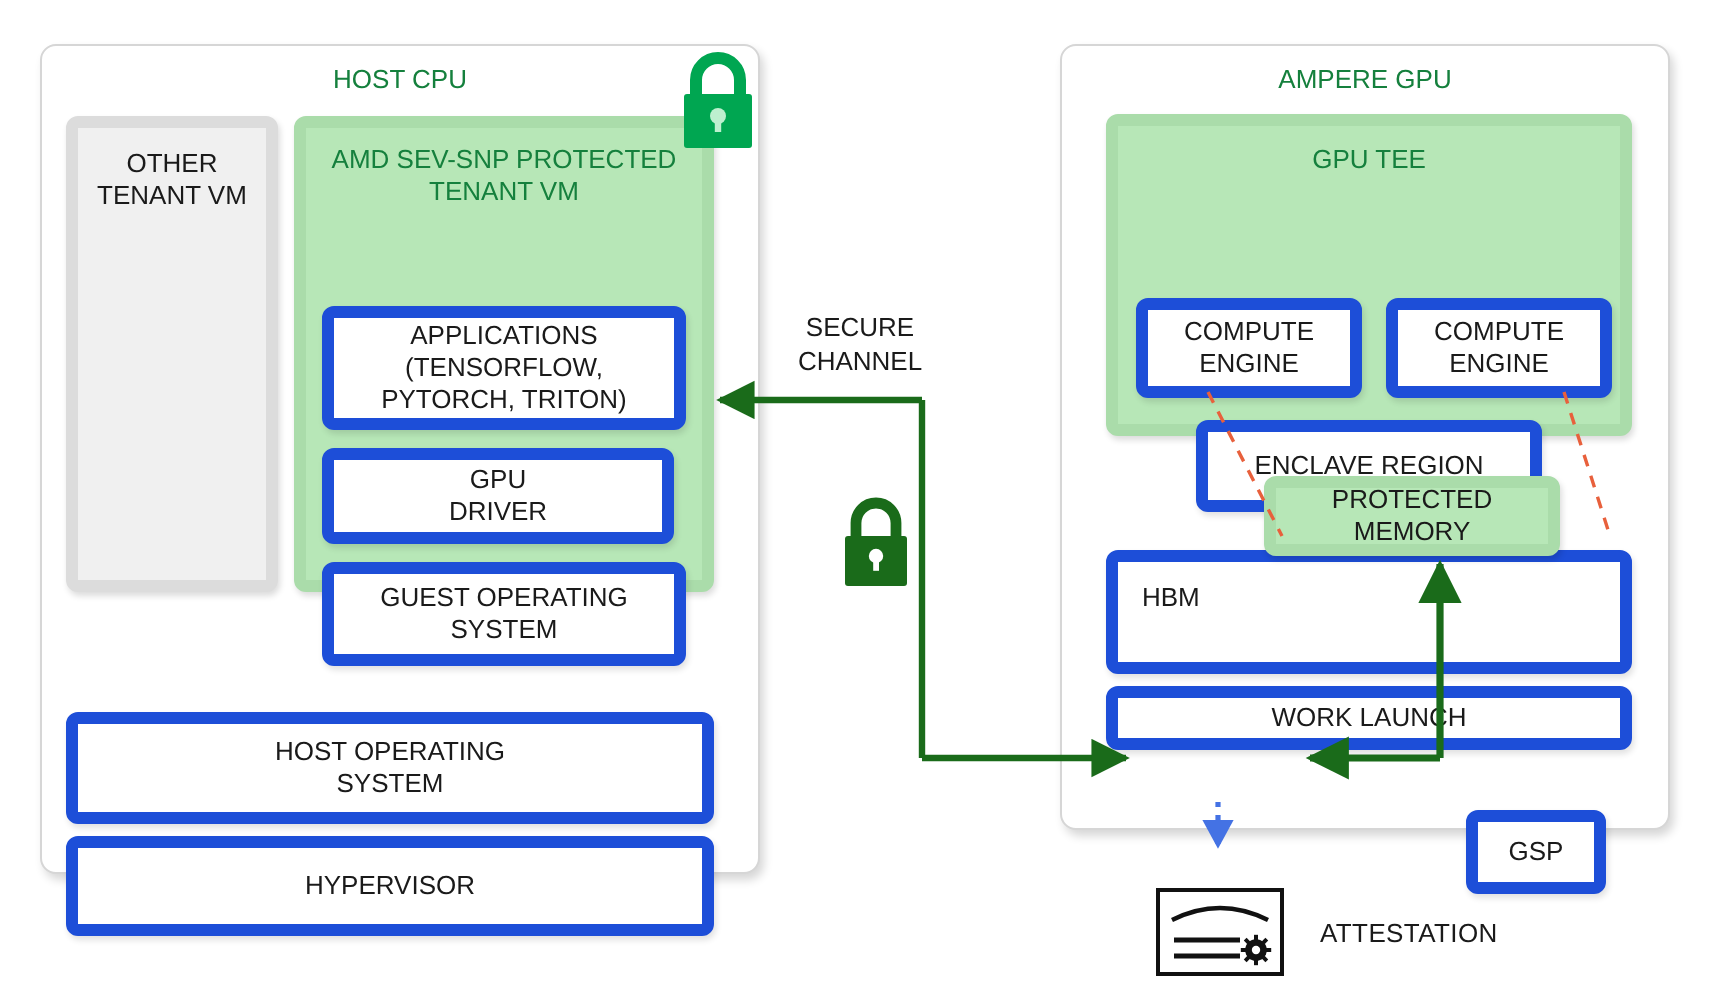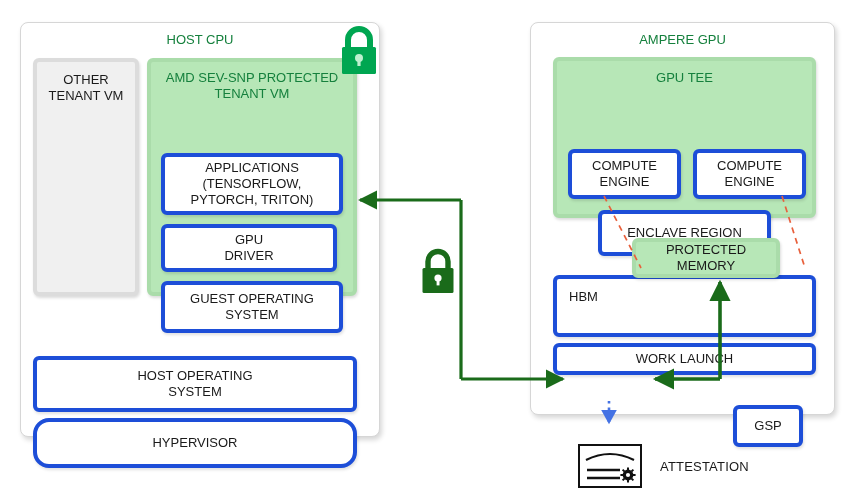--- a/index.html
+++ b/index.html
@@ -19,21 +19,21 @@
   .panel {
     position: absolute;
     background: #ffffff;
     border: 1px solid #d6d6d6;
     border-radius: 8px;
     box-shadow: 2px 3px 5px rgba(0,0,0,0.16);
   }
   .box {
     position: absolute;
     background: #ffffff;
-    border: 4px solid #1d4ed8;
+    border: 6px solid #1d4ed8;
     border-radius: 6px;
     box-shadow: 1px 2px 3px rgba(0,0,0,0.14);
     display: flex;
     align-items: center;
     justify-content: center;
     text-align: center;
     color: #1a1a1a;
     font-size: 13px;
     line-height: 1.22;
     white-space: pre-line;
@@ -114,21 +114,21 @@
 
   <div class="box plain" style="left:161px; top:176px; width:176px; height:48px;">GPU
 DRIVER</div>
 
   <div class="box plain" style="left:161px; top:233px; width:182px; height:52px;">GUEST OPERATING
 SYSTEM</div>
 
   <div class="box plain" style="left:33px; top:308px; width:324px; height:56px;">HOST OPERATING
 SYSTEM</div>
 
-  <div class="box plain" style="left:33px; top:370px; width:324px; height:50px;border-radius:16px;">HYPERVISOR</div>
+  <div class="box plain" style="left:33px; top:370px; width:324px; height:50px;">HYPERVISOR</div>
 
   <div class="panel" style="left:530px; top:22px; width:305px; height:393px;">
     <div class="toplabel" style="top:9px;">AMPERE GPU</div>
   </div>
 
   <div class="box green" style="left:553px; top:57px; width:263px; height:161px; display:block;">
     <div class="toplabel" style="top:9px;">GPU TEE</div>
   </div>
 
   <div class="box plain" style="left:568px; top:101px; width:113px; height:50px;">COMPUTE
@@ -144,20 +144,22 @@
   </div>
 
   <div class="box green" style="left:632px; top:238px; width:148px; height:40px;">PROTECTED MEMORY</div>
 
   <div class="box plain" style="left:553px; top:295px; width:263px; height:32px;">WORK LAUNCH</div>
 
 
 
   <div class="box plain" style="left:733px; top:357px; width:70px; height:42px;">GSP</div>
 
+  <div class="freetext" style="left:370px; top:156px; width:120px;">SECURE
+CHANNEL</div>
 
   <svg id="wires" viewBox="0 0 856 501">
     <defs>
       <marker id="arrowGreen" markerWidth="7" markerHeight="7" refX="5.4" refY="3" orient="auto" markerUnits="strokeWidth">
         <path d="M0,0 L6,3 L0,6 z" fill="#1A6B1A"></path>
       </marker>
       <marker id="arrowBlue" markerWidth="6" markerHeight="6" refX="4.6" refY="3" orient="auto" markerUnits="strokeWidth">
         <path d="M0,0 L5.5,3 L0,6 z" fill="#4472E4"></path>
       </marker>
     </defs>

